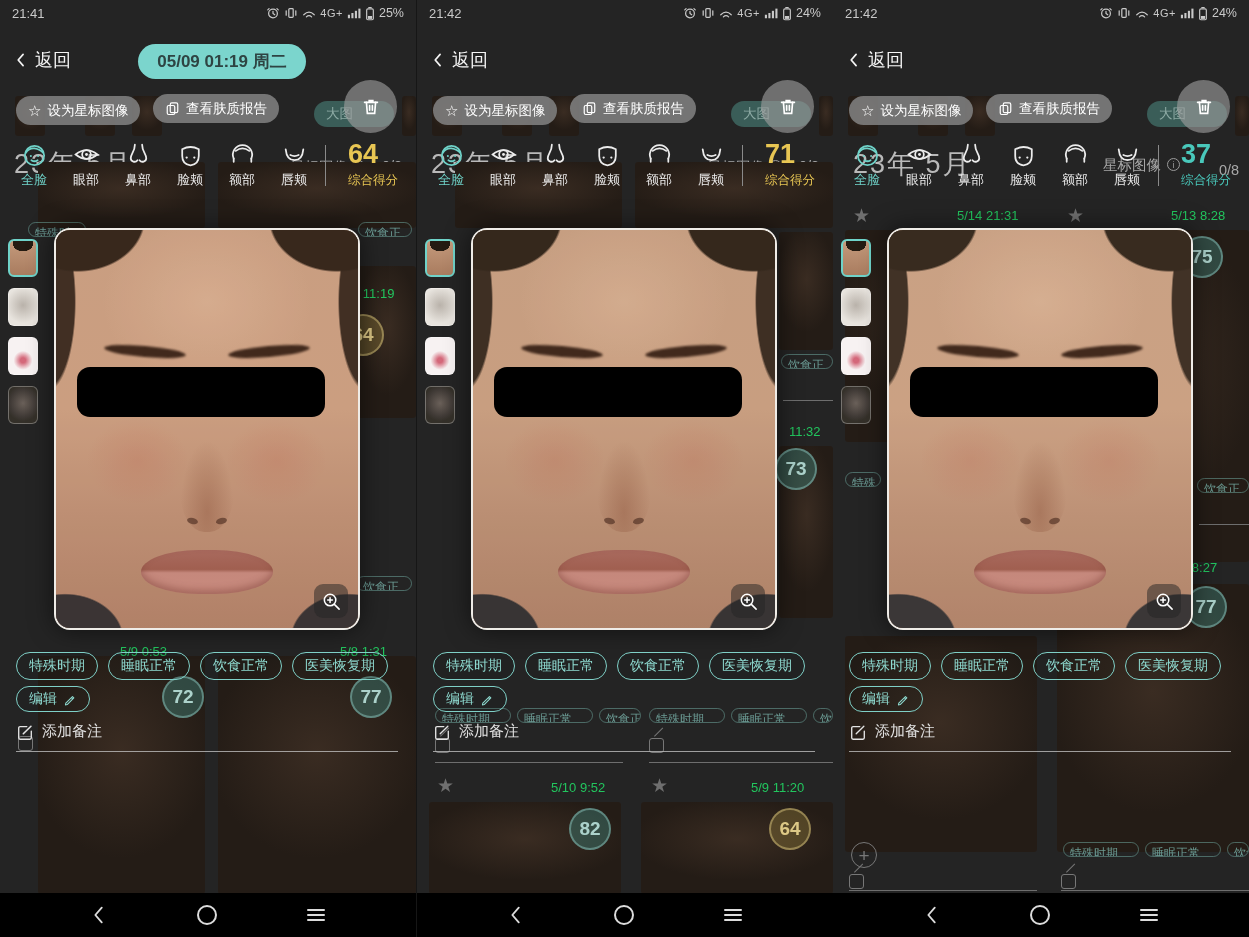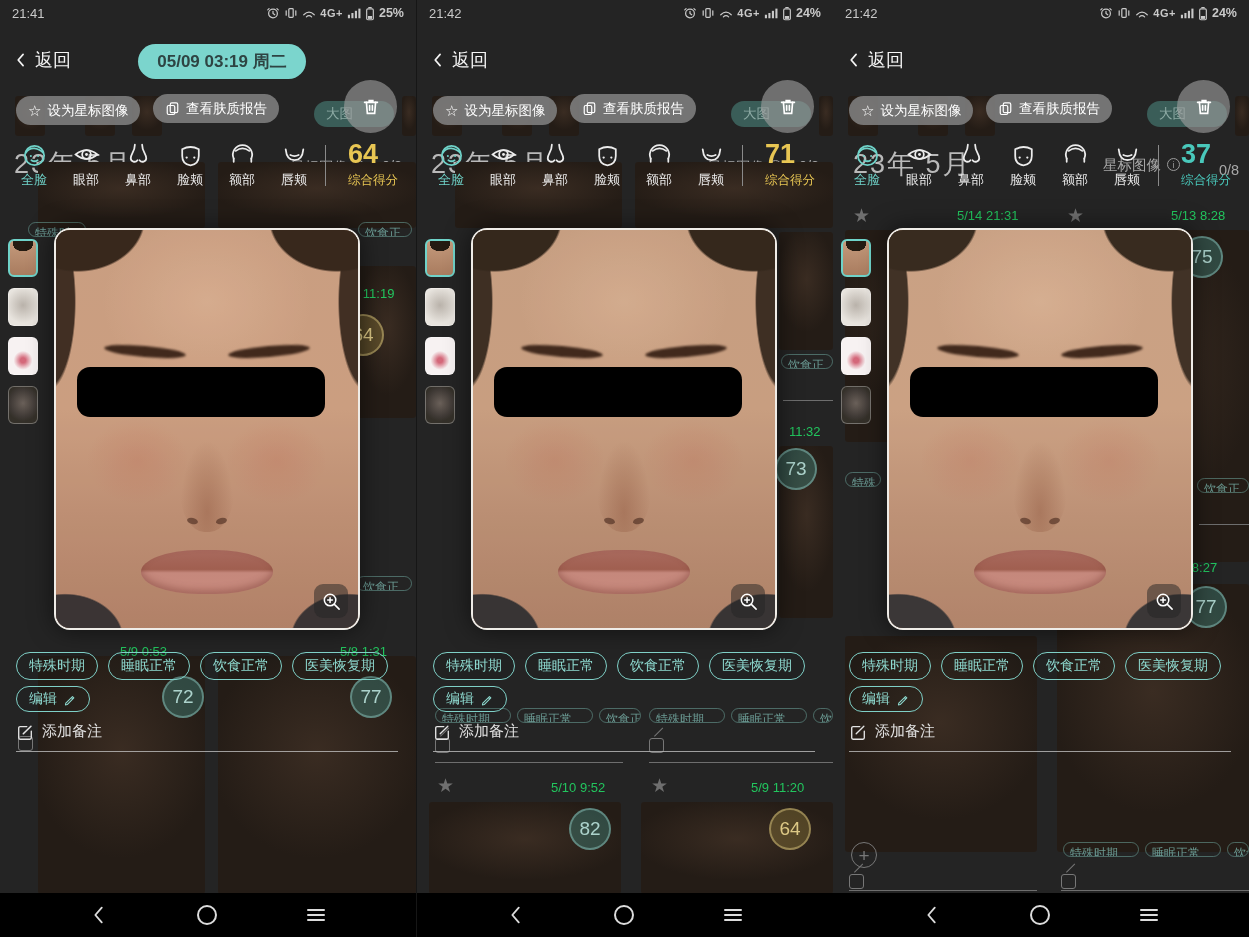--- a/index.html
+++ b/index.html
@@ -4,33 +4,33 @@
 <style>
   html,body{margin:0;padding:0;background:#0d0d0d;}
   .stage{position:relative;width:1249px;height:937px;overflow:hidden;background:#161616;
          font-family:"Liberation Sans","DejaVu Sans",sans-serif;-webkit-font-smoothing:antialiased;}
   .panel{position:absolute;top:0;width:416px;height:937px;background:#242424;overflow:hidden;}
 
   
   .statusbar{position:absolute;top:0;left:0;right:0;height:26px;z-index:6;display:flex;
              align-items:center;justify-content:space-between;padding:0 12px;box-sizing:border-box;
              color:#c9c9c9;font-size:13px;}
-  .st-icons{display:flex;align-items:center;gap:4px;font-weight:bold;}
+  .st-icons{display:flex;align-items:center;gap:4px;}
   .sic{width:14px;height:14px;stroke:#c9c9c9;fill:none;stroke-width:1.4;stroke-linecap:round;}
   .sic.filled{fill:#c9c9c9;stroke:none;}
   .st-net{font-size:11px;letter-spacing:.5px;}
   .st-batt{font-size:12.5px;}
 
   
   .bg-layer{position:absolute;inset:0;z-index:1;}
   .bg{position:absolute;box-sizing:border-box;}
   .bg-photo{background:radial-gradient(60% 50% at 50% 40%,#3a2c22,#241c16 90%);border-radius:3px;}
   .bg-date{font-size:13px;color:#22c55e;white-space:nowrap;}
   .bg-badge{width:42px;height:42px;border-radius:50%;display:flex;align-items:center;justify-content:center;
-            font-size:19px;font-weight:normal;border:2px solid;}
+            font-size:19px;font-weight:bold;border:2px solid;}
   .bg-badge.teal{background:rgba(64,128,120,.45);border-color:rgba(140,195,188,.5);color:rgba(185,225,218,.9);}
   .bg-badge.yellow{background:rgba(150,130,60,.38);border-color:rgba(215,195,125,.5);color:rgba(232,212,142,.92);}
   .bg-tag{font-size:12px;color:rgba(125,185,176,.8);border:1px solid rgba(110,165,157,.55);
           border-radius:12px;padding:3px 6px;overflow:hidden;white-space:nowrap;height:15px;line-height:15px;}
   .bg-month{font-size:27px;color:#b9b9b9;letter-spacing:2px;white-space:nowrap;}
   .bg-si,.bg-count{font-size:14.5px;color:#a8a8a8;white-space:nowrap;}
   .bg-info{width:13px;height:13px;border:1.5px solid #9a9a9a;border-radius:50%;color:#9a9a9a;
            font-size:9px;display:flex;align-items:center;justify-content:center;}
   .bg-star{font-size:19px;color:#6f6f6f;line-height:1;}
   .bg-plus{width:26px;height:26px;border:1.5px solid #777;border-radius:50%;color:#777;font-size:19px;
@@ -203,21 +203,21 @@
         </div>
 
     <div class="fg">
       <div class="back-row">
         <span class="back">
           <svg viewBox="0 0 20 24" fill="none" stroke="#f5f5f5" stroke-width="2.4" stroke-linecap="round" stroke-linejoin="round">
                 <path d="M13 4 L6 12 L13 20"></path>
               </svg>
           <span>返回</span>
         </span>
-        <span class="date-pill" style="background: rgb(123, 213, 205);">05/09 03:19 周二</span>
+        <span class="date-pill" style="background: rgb(123, 213, 205);">05/09 01:19 周二</span>
       </div>
 
       <div class="action-row">
         <button class="act">
           <span class="star-g">☆</span>
           <span>设为星标图像</span>
         </button>
         <button class="act">
           <svg class="rep" viewBox="0 0 20 20" fill="none" stroke="#fff" stroke-width="1.6">
                 <rect x="7" y="2.5" width="10" height="13" rx="2"></rect>

